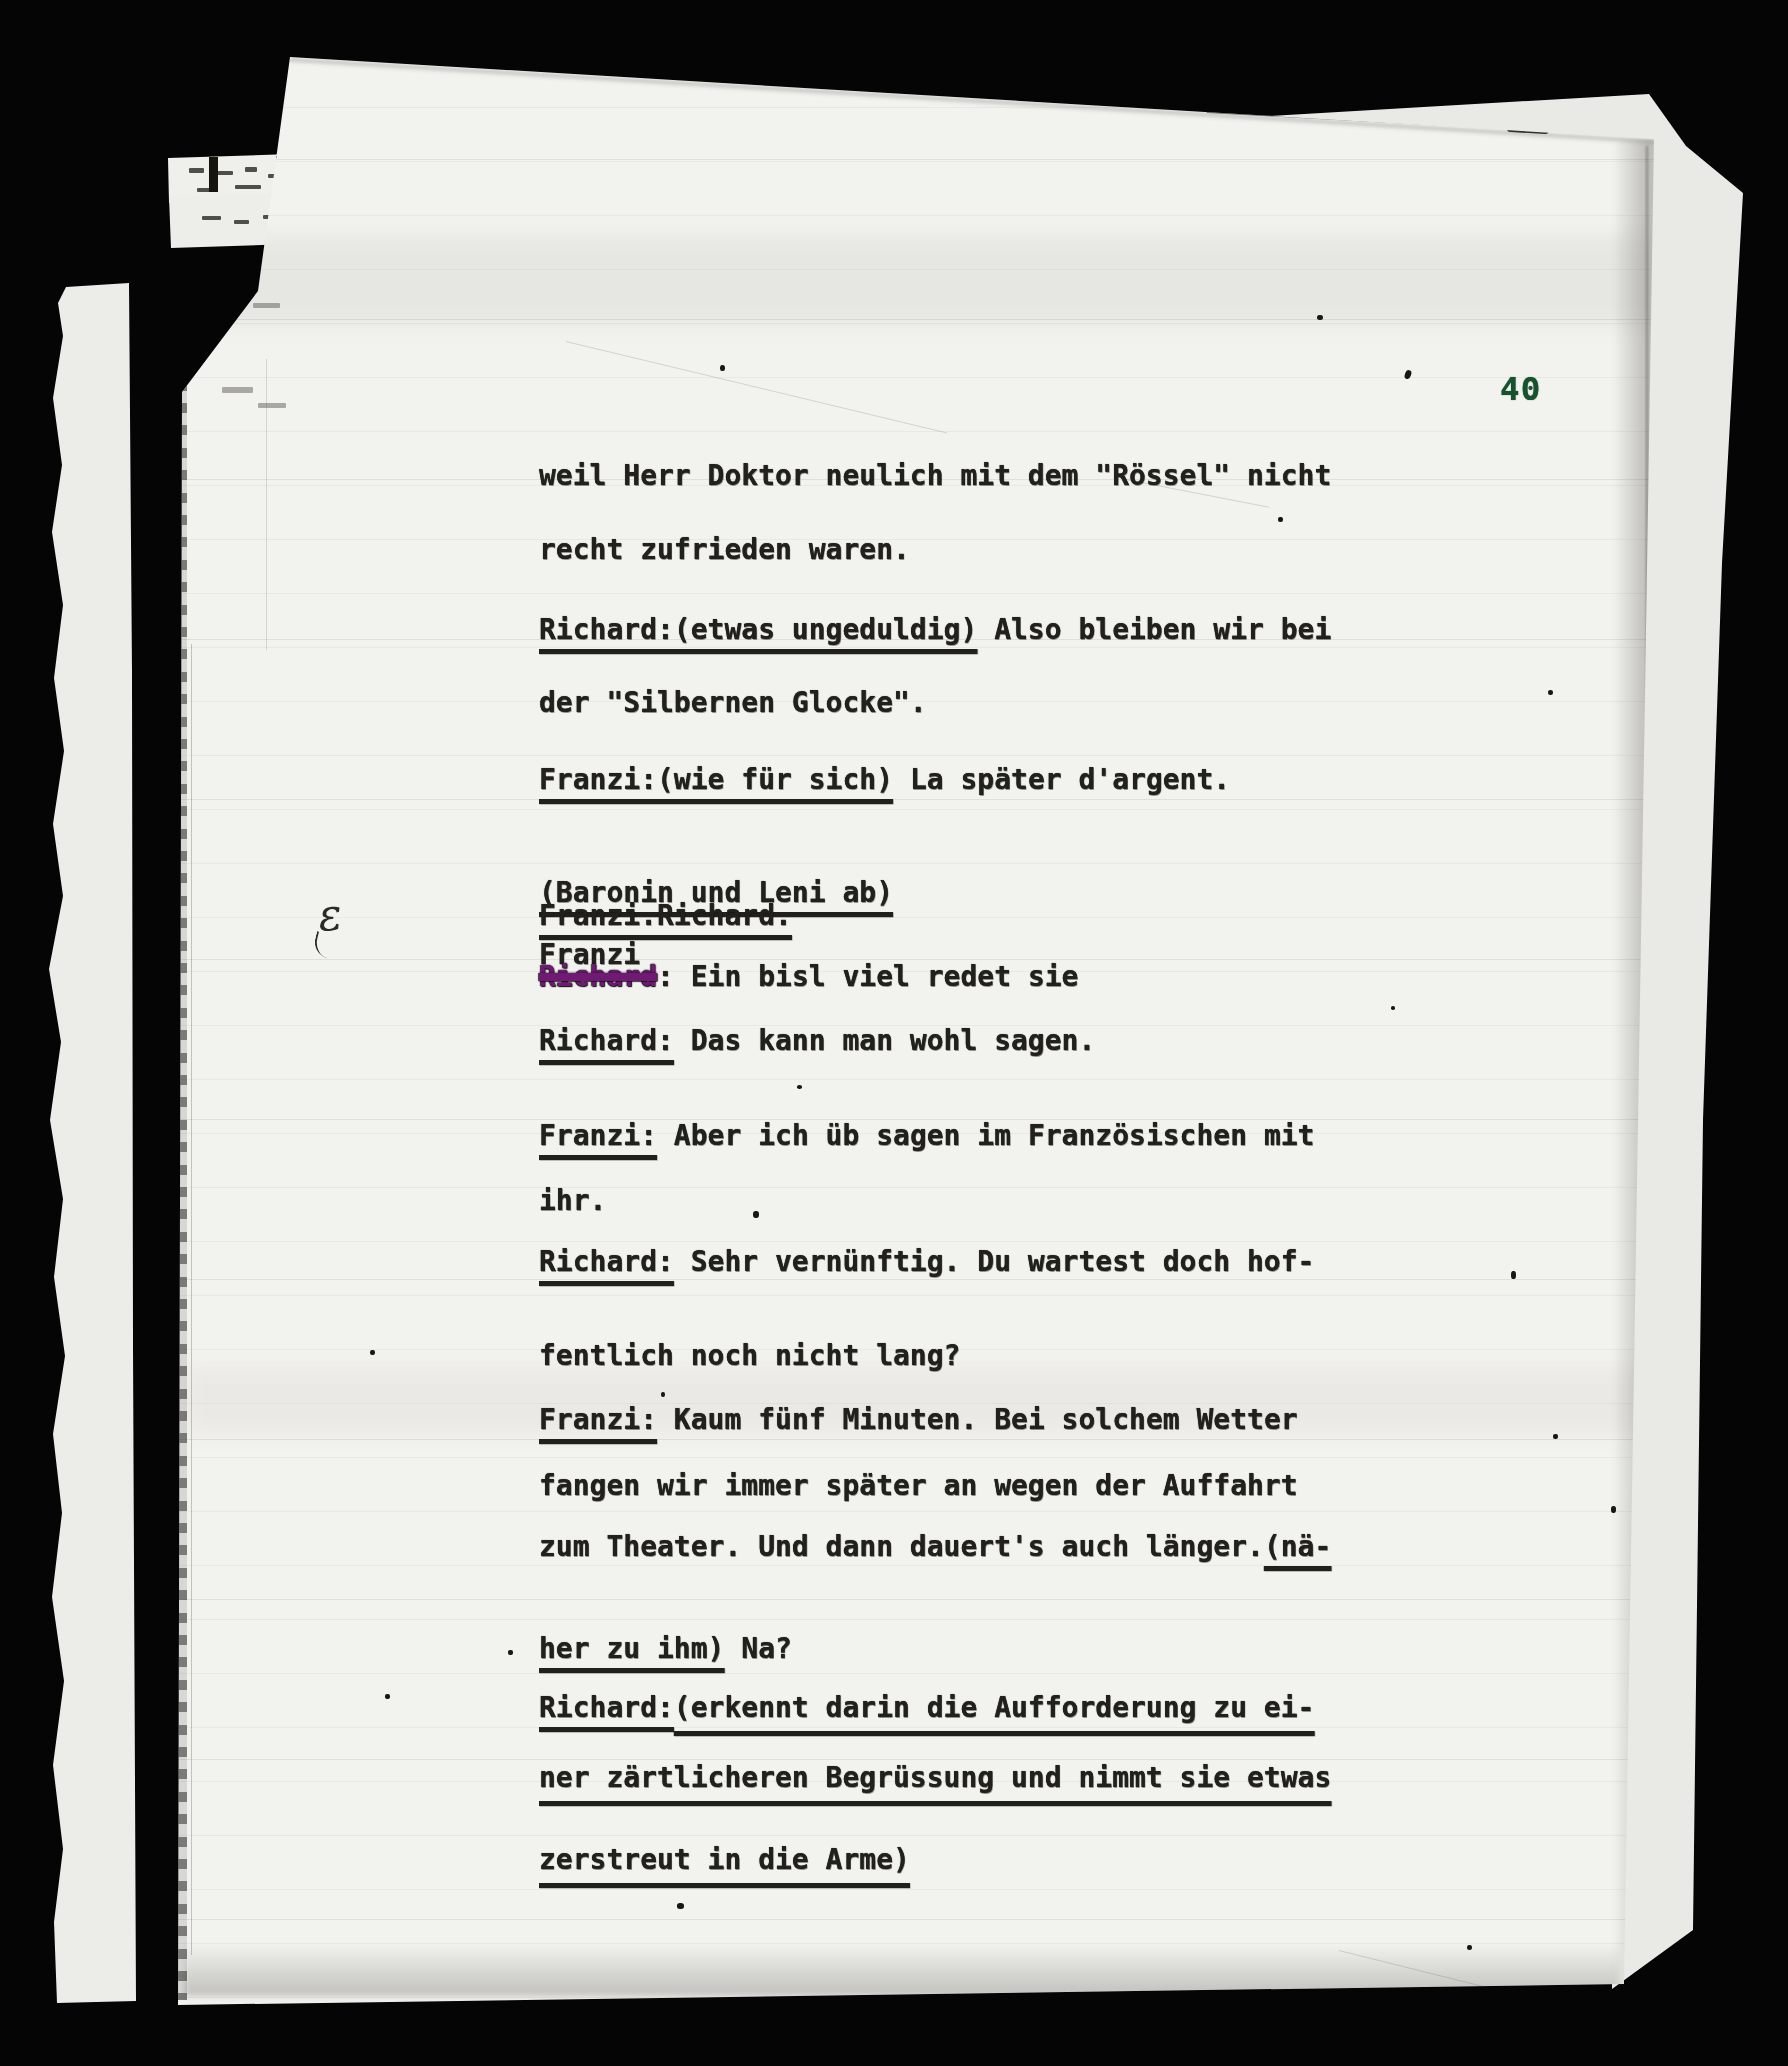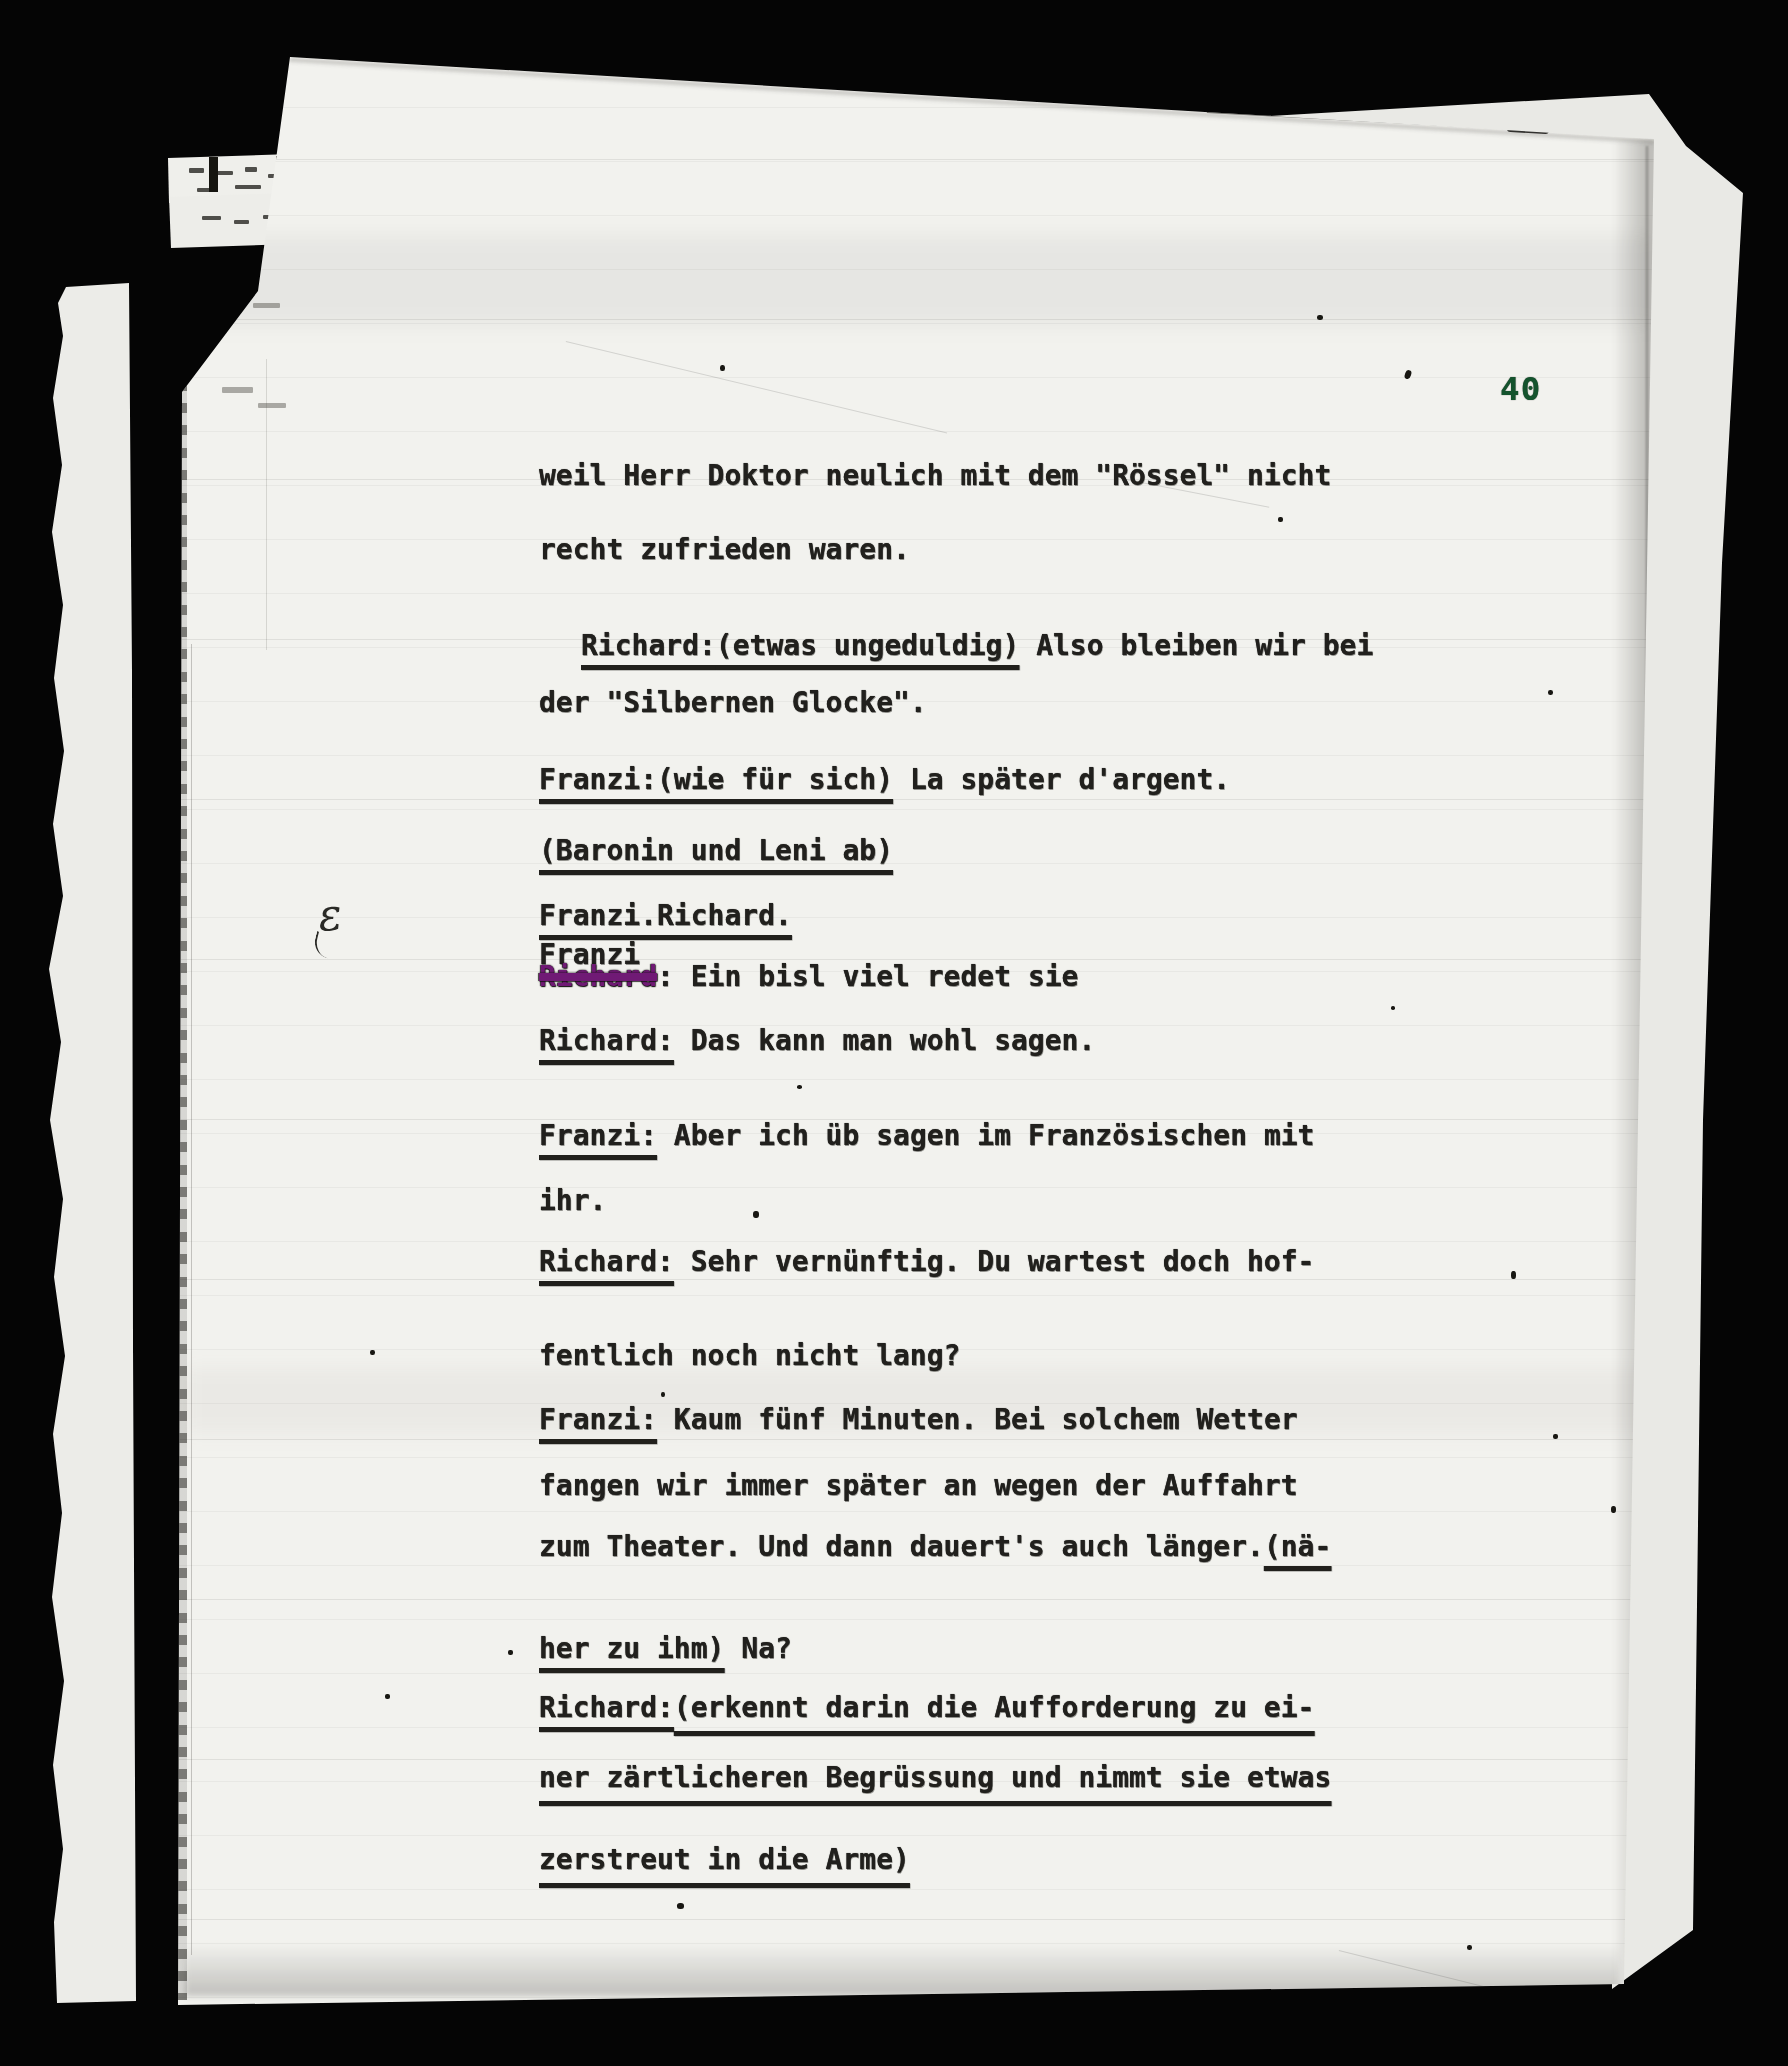--- a/index.html
+++ b/index.html
@@ -161,24 +161,24 @@
     <div class="speck" style="left:370px;top:1350px;width:4.5px;height:5px"></div>
 
     <div class="page-number">40</div>
 
     <div class="margin-mark">ε</div>
     <div class="margin-mark-tail"></div>
 
     <div id="text-layer">
         <div class="textline" style="top: 458px;"><span class="seg">weil Herr Doktor neulich mit dem "Rössel" nicht</span></div>
         <div class="textline" style="top: 532px;"><span class="seg">recht zufrieden waren.</span></div>
-        <div class="textline" style="top: 628px; margin-left: 42px;"><span class="seg u">Richard:</span><span class="seg u">(etwas ungeduldig)</span><span class="seg"> Also bleiben wir bei</span></div>
+        <div class="textline" style="top: 612px;"><span class="seg u">Richard:</span><span class="seg u">(etwas ungeduldig)</span><span class="seg"> Also bleiben wir bei</span></div>
         <div class="textline" style="top: 685px;"><span class="seg">der "Silbernen Glocke".</span></div>
         <div class="textline" style="top: 762px;"><span class="seg u">Franzi:</span><span class="seg u">(wie für sich)</span><span class="seg"> La später d'argent.</span></div>
-        <div class="textline" style="top: 833px; text-align: right;"><span class="seg u">(Baronin und Leni ab)</span></div>
+        <div class="textline" style="top: 875px; text-align: right;"><span class="seg u">(Baronin und Leni ab)</span></div>
         <div class="textline" style="top: 898px;"><span class="seg u">Franzi.Richard.</span></div>
         <div class="textline" style="top: 937px;"><span class="seg u">Franzi</span></div>
         <div class="textline" style="top: 959px;"><span class="seg s">Richard</span><span class="seg">: Ein bisl viel redet sie</span></div>
         <div class="textline" style="top: 1023px;"><span class="seg u">Richard:</span><span class="seg"> Das kann man wohl sagen.</span></div>
         <div class="textline" style="top: 1118px;"><span class="seg u">Franzi:</span><span class="seg"> Aber ich üb sagen im Französischen mit</span></div>
         <div class="textline" style="top: 1183px;"><span class="seg">ihr.</span></div>
         <div class="textline" style="top: 1244px;"><span class="seg u">Richard:</span><span class="seg"> Sehr vernünftig. Du wartest doch hof-</span></div>
         <div class="textline" style="top: 1338px;"><span class="seg">fentlich noch nicht lang?</span></div>
         <div class="textline" style="top: 1402px;"><span class="seg u">Franzi:</span><span class="seg"> Kaum fünf Minuten. Bei solchem Wetter</span></div>
         <div class="textline" style="top: 1468px;"><span class="seg">fangen wir immer später an wegen der Auffahrt</span></div>

